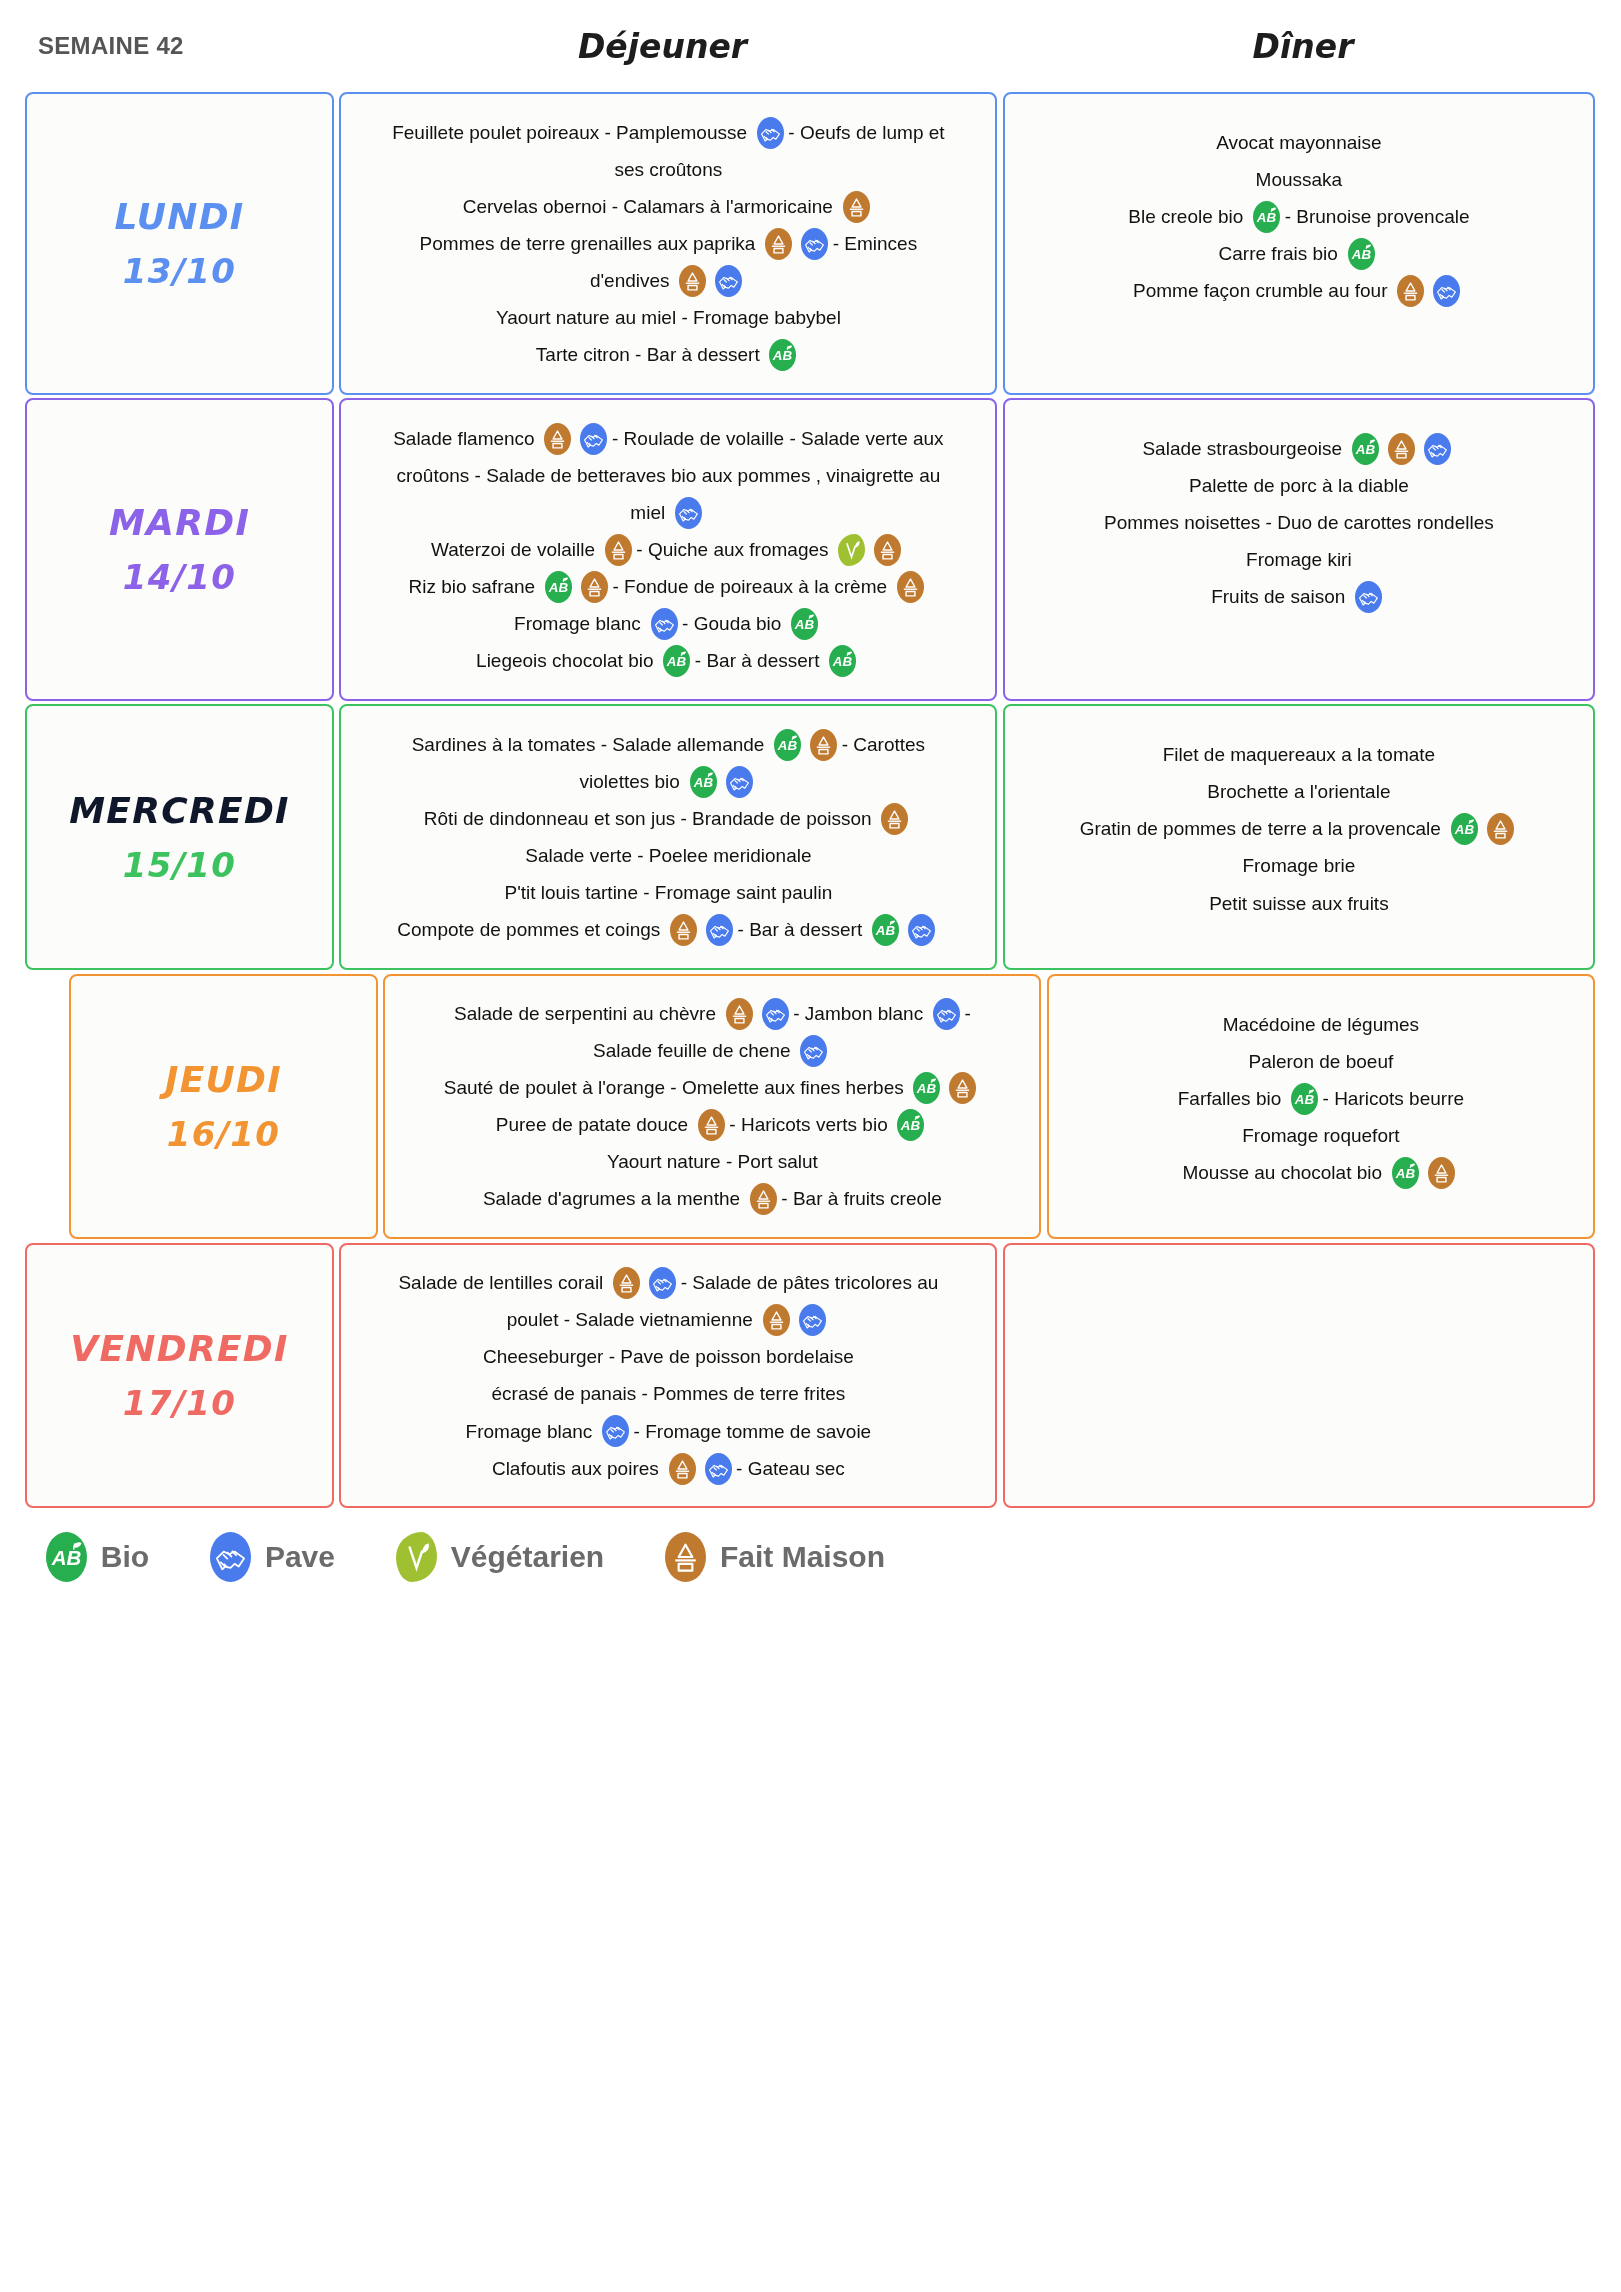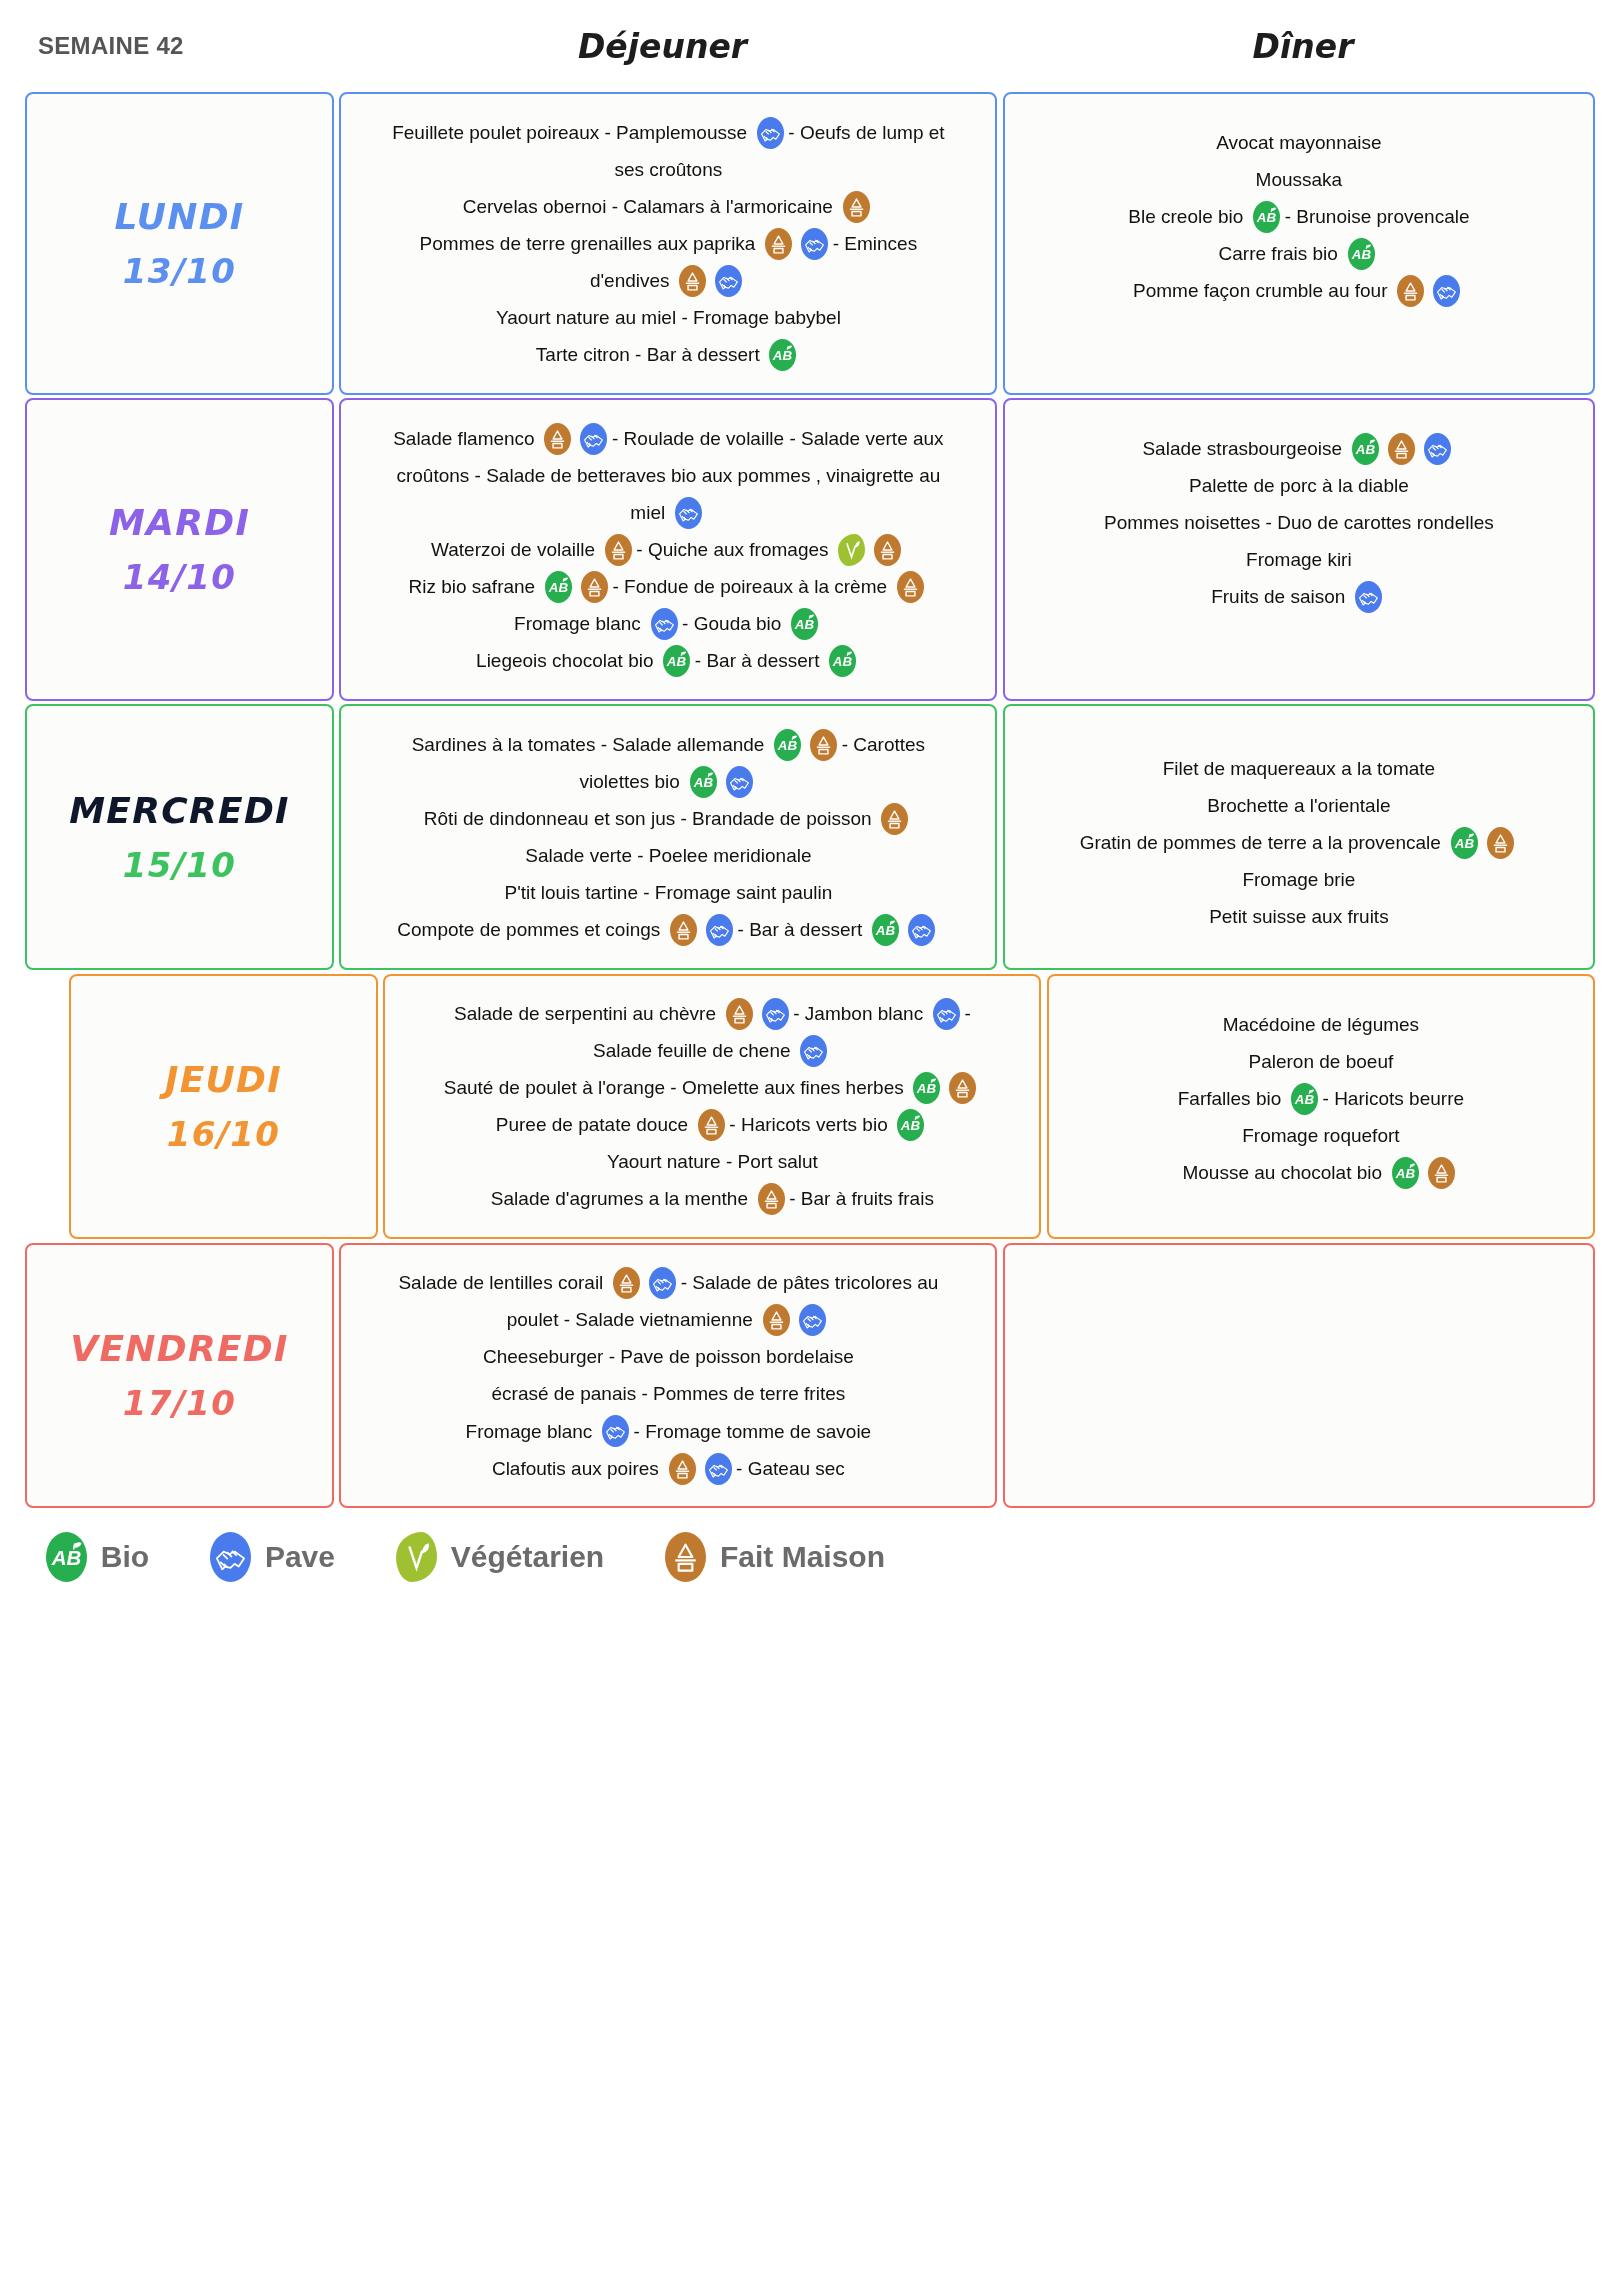--- a/index.html
+++ b/index.html
@@ -369,21 +369,21 @@
                 <g fill="none" stroke="#ffffff" stroke-width="1.3" stroke-linejoin="round">
                   <path d="M5 19 l5 -5 l4 2 l4 -2 l7 5 l-4 6 l-3 -2 l-3 3 l-4 -1 l-2 2 z"></path>
                   <path d="M9.5 16 l3.5 3.5"></path>
                   <path d="M12.5 14.5 l3.5 3.5"></path>
                   <path d="M16 13.5 l3.5 3.5"></path>
                   <path d="M7.5 21.5 l3 3"></path>
                   <path d="M10 23 l2.5 2.5"></path>
                 </g>
               </svg></span></div>
         </div>
-        <div class="cell mealcell dinner" style="border-color: rgb(60, 195, 95); justify-content: center;">
+        <div class="cell mealcell dinner" style="border-color: rgb(60, 195, 95);">
           <div class="menu-line"><span class="txt">Filet de maquereaux a la tomate</span> </div>
           <div class="menu-line"><span class="txt">Brochette a l'orientale</span> </div>
           <div class="menu-line"><span class="txt">Gratin de pommes de terre a la provencale</span> <span class="ico bio"><svg viewBox="0 0 30 36" style="font-size:21.5px">
                 <text x="15" y="24" text-anchor="middle" font-family="Liberation Sans, sans-serif" font-size="15" font-style="italic" font-weight="bold" fill="#ffffff">AB</text>
                 <path d="M20.5 9 q3.5 -3 5.5 -1 q-1.5 3.5 -5 3.2 z" fill="#ffffff"></path>
                 <path d="M20.3 12.5 q0 -3 1.2 -4.6" stroke="#ffffff" stroke-width="1.1" fill="none"></path>
               </svg></span><span class="ico maison"><svg viewBox="0 0 30 36">
                 <g fill="none" stroke="#ffffff" stroke-width="1.6" stroke-linejoin="round">
                   <path d="M15 9 L20 18 L10 18 Z"></path>
                   <path d="M7.5 20.5 h15"></path>
@@ -457,21 +457,21 @@
                 <path d="M20.5 9 q3.5 -3 5.5 -1 q-1.5 3.5 -5 3.2 z" fill="#ffffff"></path>
                 <path d="M20.3 12.5 q0 -3 1.2 -4.6" stroke="#ffffff" stroke-width="1.1" fill="none"></path>
               </svg></span></div>
           <div class="menu-line"><span class="txt">Yaourt nature - Port salut</span> </div>
           <div class="menu-line"><span class="txt">Salade d'agrumes a la menthe</span> <span class="ico maison"><svg viewBox="0 0 30 36">
                 <g fill="none" stroke="#ffffff" stroke-width="1.6" stroke-linejoin="round">
                   <path d="M15 9 L20 18 L10 18 Z"></path>
                   <path d="M7.5 20.5 h15"></path>
                   <path d="M10 23 h10 v5 h-10 z"></path>
                 </g>
-              </svg></span><span class="txt">- Bar à fruits frais</span> </div>
+              </svg></span><span class="txt">- Bar à fruits creole</span> </div>
         </div>
         <div class="cell mealcell dinner" style="border-color: rgb(242, 148, 50);">
           <div class="menu-line"><span class="txt">Macédoine de légumes</span> </div>
           <div class="menu-line"><span class="txt">Paleron de boeuf</span> </div>
           <div class="menu-line"><span class="txt">Farfalles bio</span> <span class="ico bio"><svg viewBox="0 0 30 36" style="font-size:21.5px">
                 <text x="15" y="24" text-anchor="middle" font-family="Liberation Sans, sans-serif" font-size="15" font-style="italic" font-weight="bold" fill="#ffffff">AB</text>
                 <path d="M20.5 9 q3.5 -3 5.5 -1 q-1.5 3.5 -5 3.2 z" fill="#ffffff"></path>
                 <path d="M20.3 12.5 q0 -3 1.2 -4.6" stroke="#ffffff" stroke-width="1.1" fill="none"></path>
               </svg></span><span class="txt">- Haricots beurre</span> </div>
           <div class="menu-line"><span class="txt">Fromage roquefort</span> </div>

